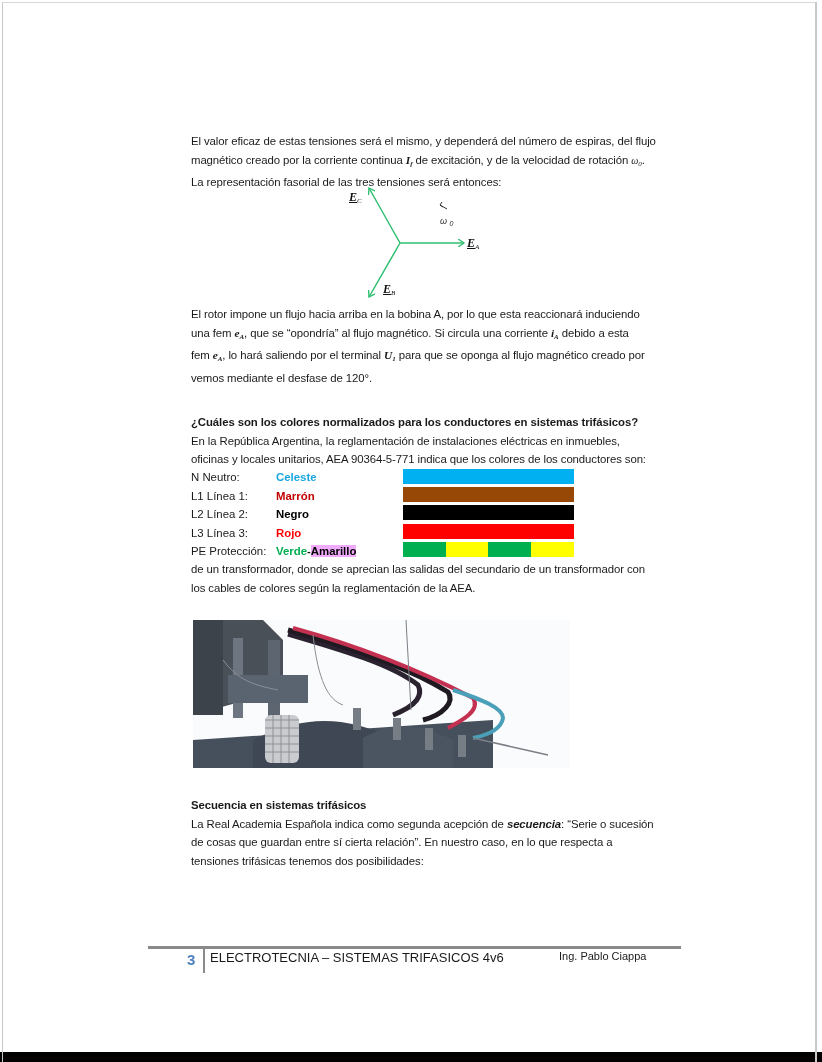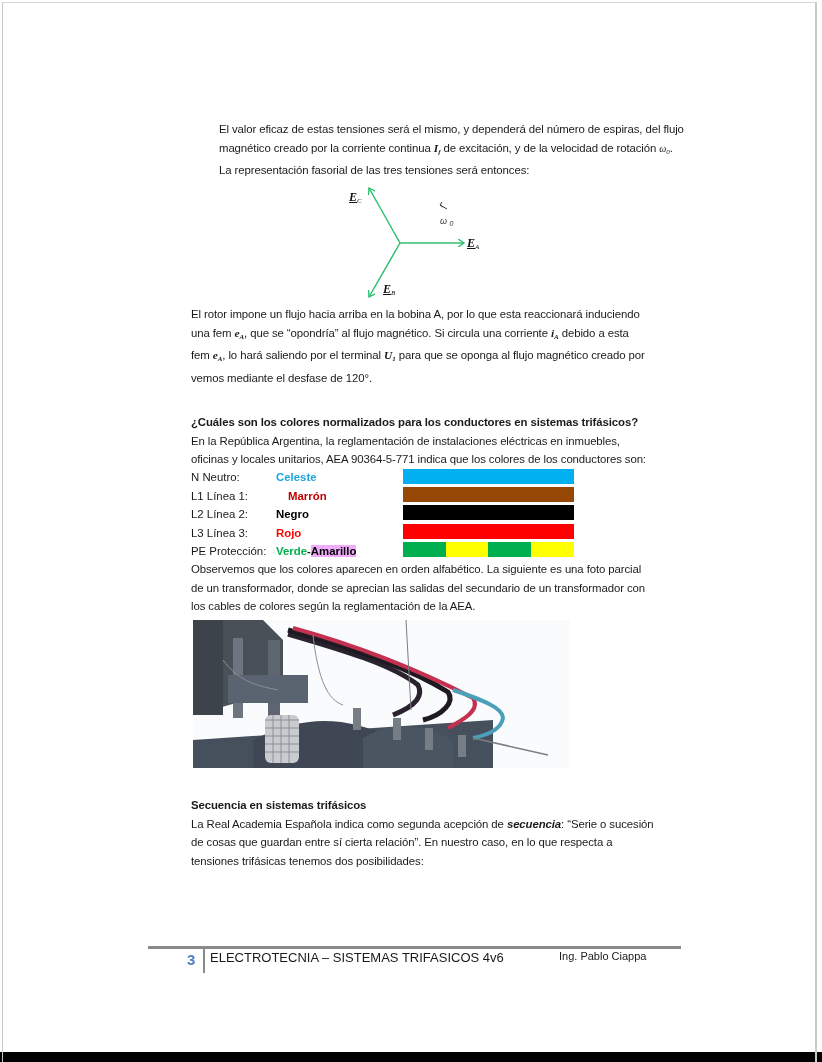--- a/index.html
+++ b/index.html
@@ -38,21 +38,21 @@
   .footer-num { position: absolute; left: 187px; top: 951px; font-size: 15px; font-weight: bold; color: #4f81bd; }
   .footer-title { position: absolute; left: 210px; top: 950px; font-size: 13px; color: #1a1a1a; }
   .footer-author { position: absolute; left: 559px; top: 950px; font-size: 11px; color: #1a1a1a; text-align: center; }
 </style>
 </head>
 <body>
 
 <div class="page">
   <div class="page-border"></div>
 
-  <div class="text" style="top:120px;margin-left:28px;">
+  <div class="text" style="top:132px;">
     <div>El valor eficaz de estas tensiones será el mismo, y dependerá del número de espiras, del flujo</div>
     <div><span>magnético creado por la corriente continua </span><span class="math"><span>I</span><sub>f</sub></span><span> de excitación, y de la velocidad de rotación </span><span class="math-plain" style="font-size:10px;"><span>ω</span><sub>0</sub></span><span>.</span></div>
     <div>La representación fasorial de las tres tensiones será entonces:</div>
   </div>
 
   <div class="diagram">
     <svg width="180" height="128" viewBox="0 0 180 128">
       <defs>
         <marker id="ah" markerWidth="8" markerHeight="8" refX="6" refY="4" orient="auto" markerUnits="userSpaceOnUse">
           <path d="M0,0 L6,4 L0,8" fill="none" stroke="#2fbf71" stroke-width="1.4"></path>
@@ -83,21 +83,21 @@
   </div>
 
   <div class="color-row" style="top:468px;">
     <span class="lbl">N Neutro:</span>
     <span class="cname" style="color:#1aa6e0;">Celeste</span>
   </div>
   <div class="bar" style="top:469px; background:#00b0f0;"></div>
 
   <div class="color-row" style="top:486.5px;">
     <span class="lbl">L1 Línea 1:</span>
-    <span class="cname" style="color:#c00000;margin-left:12px;">Marrón</span>
+    <span class="cname" style="color:#c00000;">Marrón</span>
   </div>
   <div class="bar" style="top:487px; background:#974706;"></div>
 
   <div class="color-row" style="top:505px;">
     <span class="lbl">L2 Línea 2:</span>
     <span class="cname" style="color:#000;">Negro</span>
   </div>
   <div class="bar" style="top:505px; background:#000;"></div>
 
   <div class="color-row" style="top:523.5px;">
@@ -111,21 +111,20 @@
     <span class="cname" style="color:#00b050;"><span>Verde</span><span style="color:#1a1a1a;">-</span><span style="color:#000; background:#f0abfc;">Amarillo</span></span>
   </div>
   <div class="bar" style="top:542px;">
     <div class="bar-seg" style="left:0; width:43px; background:#00b050;"></div>
     <div class="bar-seg" style="left:43px; width:42px; background:#ffff00;"></div>
     <div class="bar-seg" style="left:85px; width:43px; background:#00b050;"></div>
     <div class="bar-seg" style="left:128px; width:43px; background:#ffff00;"></div>
   </div>
 
   <div class="text" style="top:560px;">
-    <div>Observemos que los colores aparecen en orden alfabético. La siguiente es una foto parcial</div>
     <div>de un transformador, donde se aprecian las salidas del secundario de un transformador con</div>
     <div>los cables de colores según la reglamentación de la AEA.</div>
   </div>
 
   <div class="photo">
     <svg width="377" height="148" viewBox="0 0 377 148">
       <rect x="0" y="0" width="377" height="148" fill="#fafbfc"></rect>
       <path d="M0,0 L70,0 L90,20 L90,70 L0,95 Z" fill="#4a5058"></path>
       <rect x="0" y="0" width="30" height="95" fill="#3d434a"></rect>
       <rect x="40" y="18" width="10" height="80" fill="#6d7680"></rect>

